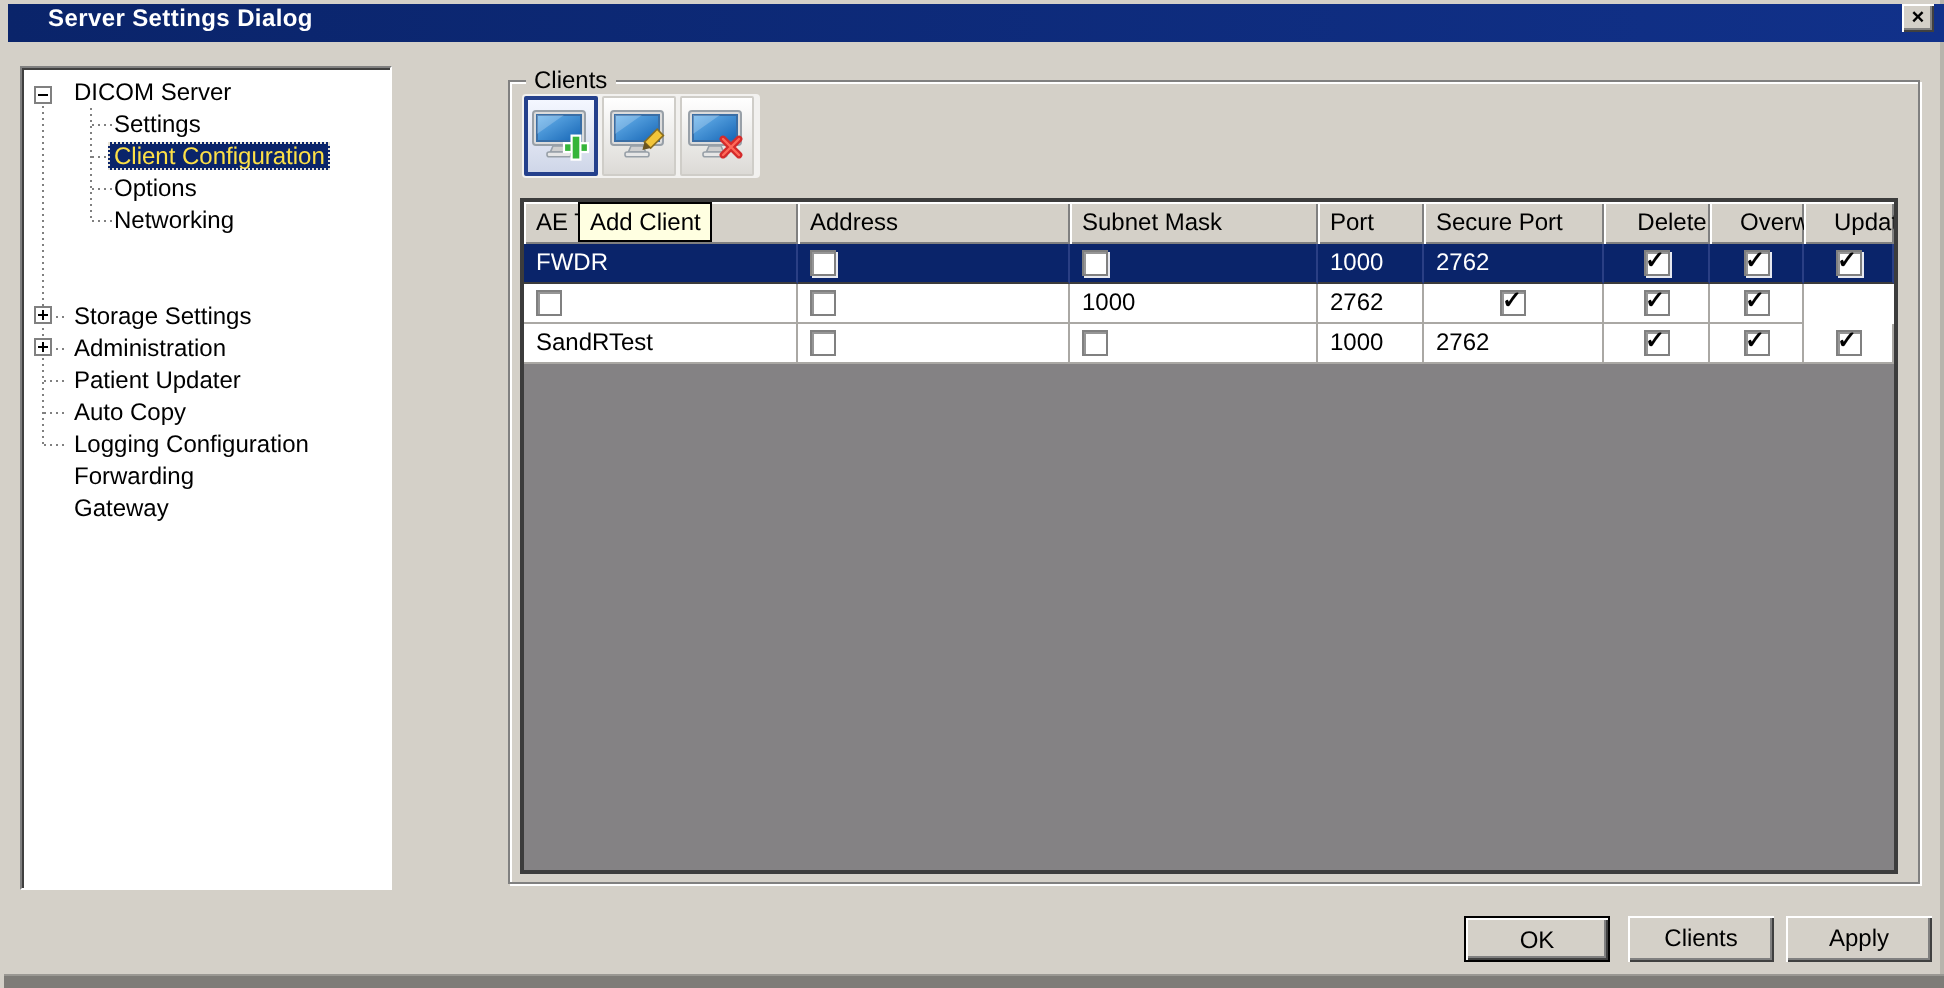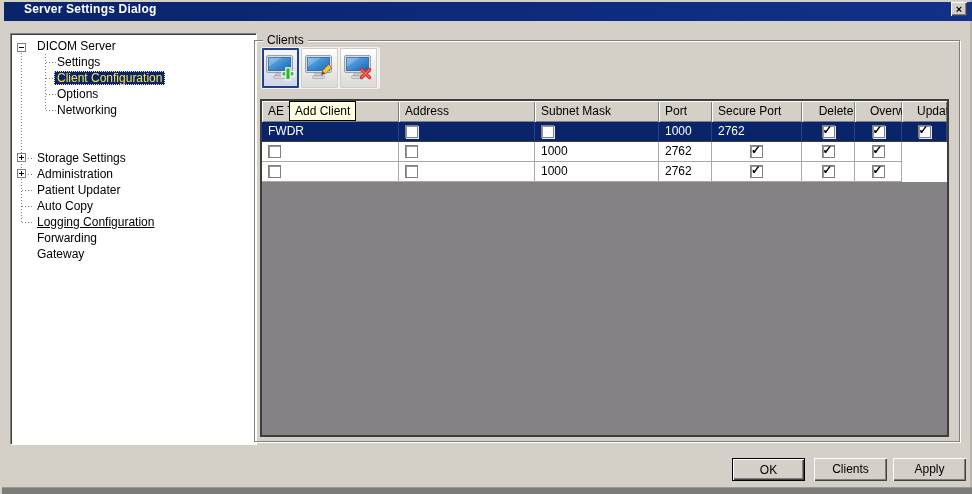--- a/index.html
+++ b/index.html
@@ -26,21 +26,21 @@
     position:absolute; right:3px; top:2px; width:16px; height:14px;
     background:#d4d0c8;
     box-shadow: inset 1px 1px 0 #ffffff, inset -1px -1px 0 #404040, inset -2px -2px 0 #808080;
     display:flex; align-items:center; justify-content:center;
     font-size:11px; font-weight:bold; color:#000; line-height:1;
     cursor:default;
   }
 
   
   .tree-panel {
-    position:absolute; left:8px; top:33px; width:247px; height:412px;
+    position:absolute; left:8px; top:33px; width:186px; height:412px;
     background:#fff;
     border:1px solid;
     border-color:#808080 #ffffff #ffffff #808080;
     box-shadow: inset 1px 1px 0 #404040;
   }
   .tree-item { position:absolute; height:16px; line-height:15px; white-space:nowrap; }
   .tree-label { padding:0 3px; }
   .tree-label.selected { background:#0a246a; color:#fde047; outline:1px dotted #e8e4d8; outline-offset:-1px; }
   .expander {
     position:absolute; width:9px; height:9px; background:#fff;
@@ -163,21 +163,21 @@
 
     <div class="tree-item" style="left:23px; top:5px;"><span class="tree-label">DICOM Server</span></div>
     <div class="tree-item" style="left:43px; top:21px;"><span class="tree-label">Settings</span></div>
     <div class="tree-item" style="left:43px; top:37px;"><span class="tree-label selected">Client Configuration</span></div>
     <div class="tree-item" style="left:43px; top:53px;"><span class="tree-label">Options</span></div>
     <div class="tree-item" style="left:43px; top:69px;"><span class="tree-label">Networking</span></div>
     <div class="tree-item" style="left:23px; top:117px;"><span class="tree-label">Storage Settings</span></div>
     <div class="tree-item" style="left:23px; top:133px;"><span class="tree-label">Administration</span></div>
     <div class="tree-item" style="left:23px; top:149px;"><span class="tree-label">Patient Updater</span></div>
     <div class="tree-item" style="left:23px; top:165px;"><span class="tree-label">Auto Copy</span></div>
-    <div class="tree-item" style="left:23px; top:181px;text-decoration:underline;"><span class="tree-label">Logging Configuration</span></div>
+    <div class="tree-item" style="left:23px; top:181px;"><span class="tree-label">Logging Configuration</span></div>
     <div class="tree-item" style="left:23px; top:197px;"><span class="tree-label">Forwarding</span></div>
     <div class="tree-item" style="left:23px; top:213px;"><span class="tree-label">Gateway</span></div>
   </div>
 
   <div class="groupbox">
     <span class="groupbox-label">Clients</span>
   </div>
 
   <div class="toolbar">
     <div class="tool-btn focused">
@@ -272,20 +272,21 @@
         </div>
       <div class="td cb-center">
           <span class="checkbox" data-checked="true"></span>
         </div>
       <div class="td cb-center">
           <span class="checkbox" data-checked="true"></span>
         </div>
     </div>
 
     <div class="tgrid trow">
+      <div class="td">SandRTest</div>
       <div class="td">
           <span class="checkbox" data-checked="false"></span>
         </div>
       <div class="td">
           <span class="checkbox" data-checked="false"></span>
         </div>
       <div class="td">1000</div>
       <div class="td">2762</div>
       <div class="td cb-center">
           <span class="checkbox" data-checked="true"></span>

